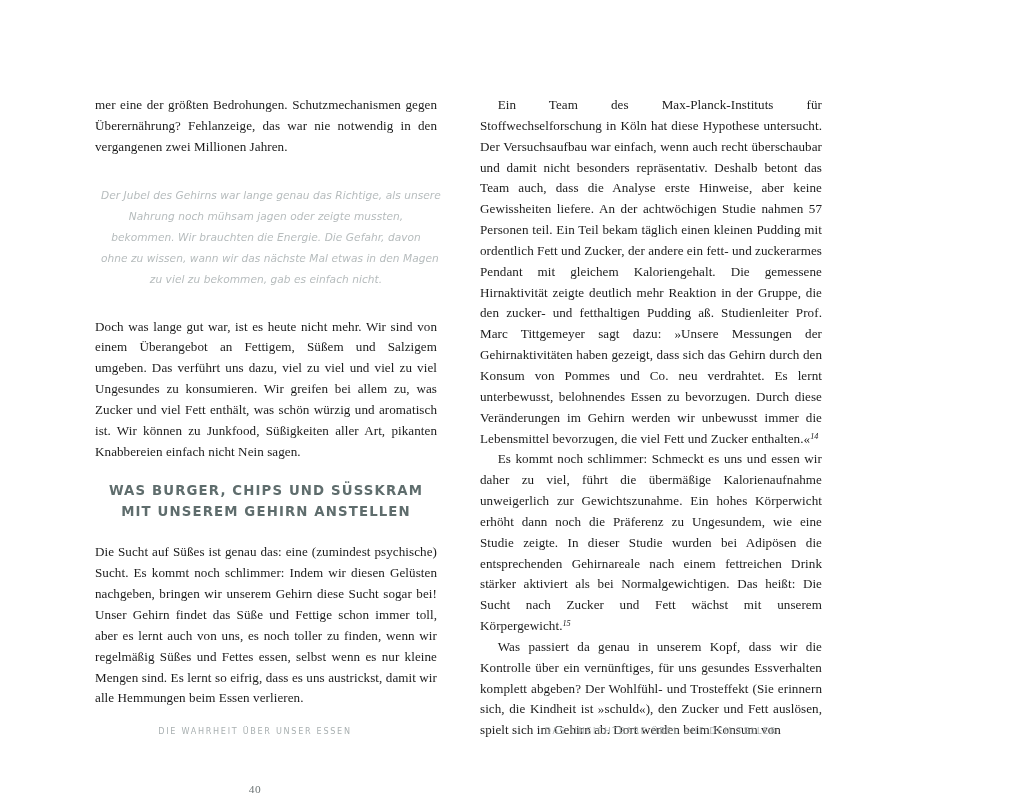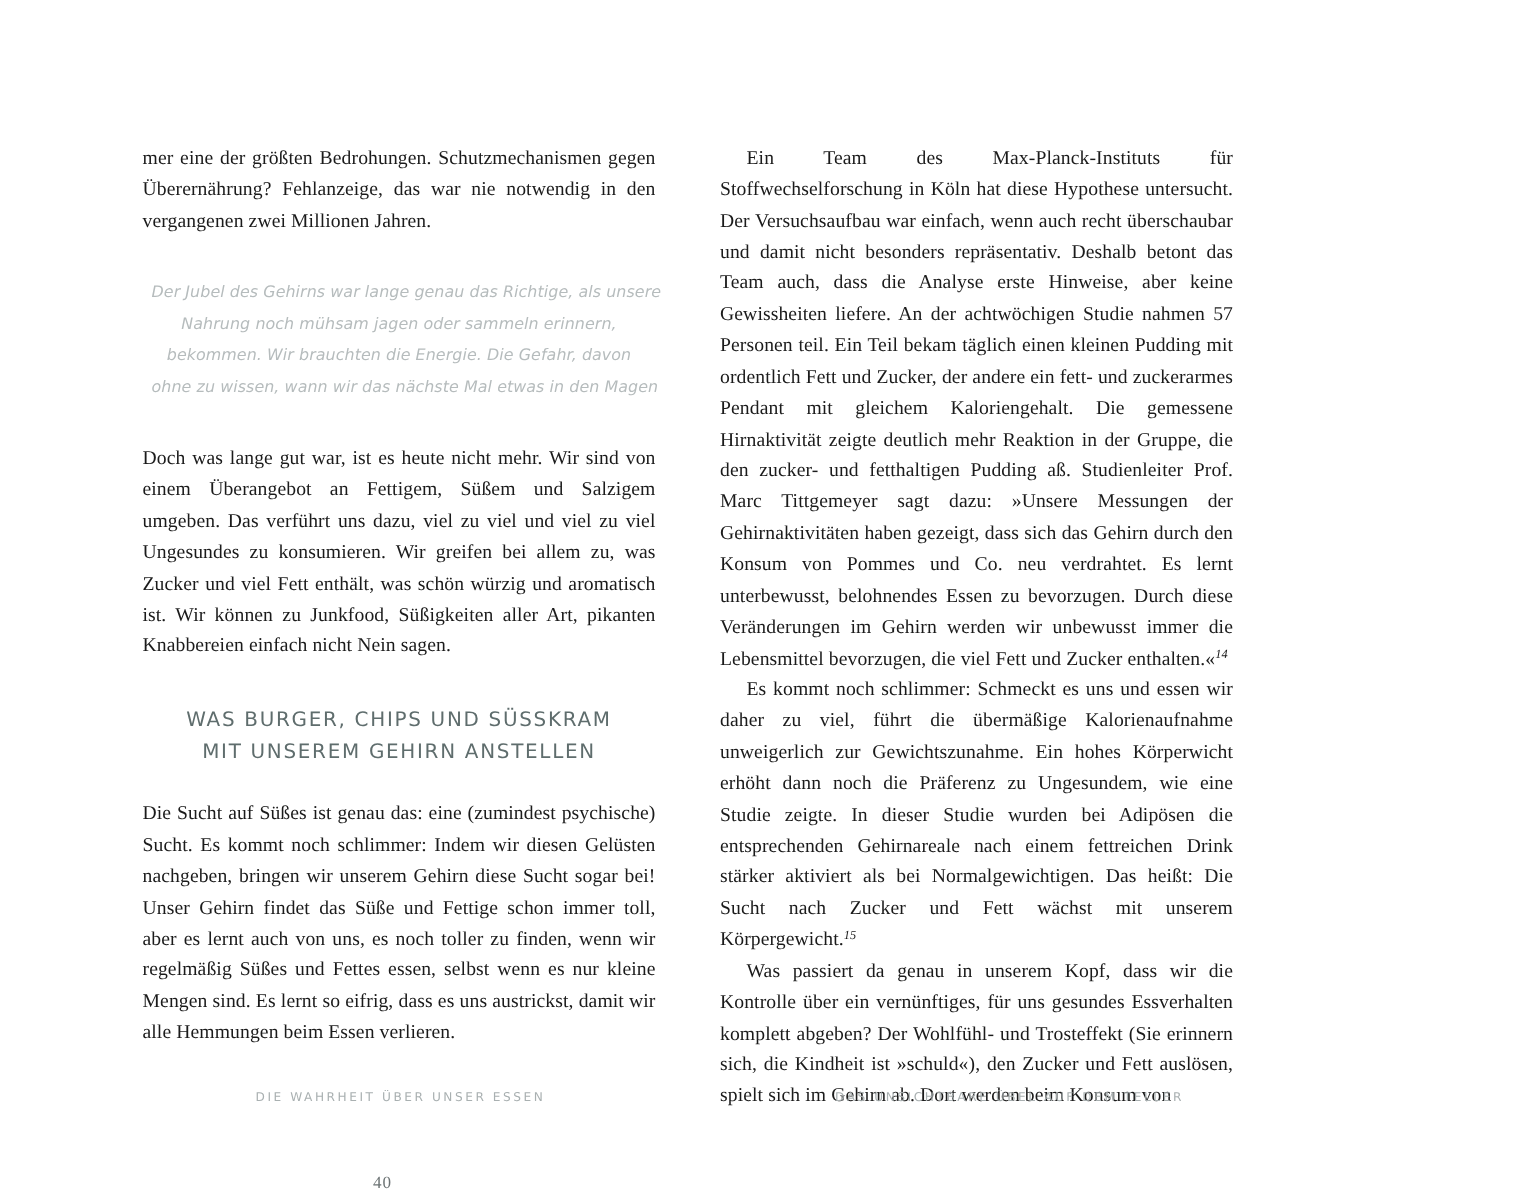--- a/index.html
+++ b/index.html
@@ -58,43 +58,43 @@
     font-style: italic;
     font-size: 10.6px;
     line-height: 21.2px;
     text-align: center;
     color: #b6bcbd;
     letter-spacing: 0.004em;
   }
   .pullquote .ql { display: block; white-space: nowrap; }
 
   h2.section-heading {
-    margin: 29px 0 20px 0;
+    margin: 18px 0 20px 0;
     font-family: "DejaVu Sans", sans-serif;
-    font-weight: 400;
+    font-weight: 700;
     font-size: 13.3px;
     line-height: 21px;
     text-align: center;
     text-transform: uppercase;
     letter-spacing: 0.085em;
     color: #5f6d6d;
   }
   h2.section-heading .hl { display: block; white-space: nowrap; }
 
   sup.fn {
     font-size: 0.63em;
     vertical-align: 0.52em;
     line-height: 0;
     letter-spacing: 0;
     font-style: italic;
   }
   .running-head {
     position: absolute;
     top: 726px;
-    left: 12px;
+    left: 0;
     width: 510px;
     text-align: center;
     font-family: "DejaVu Sans", sans-serif;
     font-size: 8.1px;
     letter-spacing: 0.21em;
     color: #a9b0b1;
     text-transform: uppercase;
     white-space: nowrap;
   }
   .folio {
@@ -114,23 +114,24 @@
 
 <div class="spread">
 
   <div class="page page-left">
     <div class="column">
 
       <p class="body">mer eine der größten Bedrohungen. Schutzmechanismen gegen Überernährung? Fehlanzeige, das war nie notwendig in den vergangenen zwei Millionen Jahren.</p>
 
       <div class="pullquote">
         <span class="ql">Der Jubel des Gehirns war lange genau das Richtige, als unsere</span>
-        <span class="ql">Nahrung noch mühsam jagen oder sammeln erinnern,</span>
+        <span class="ql">Nahrung noch mühsam jagen oder zeigte mussten,</span>
         <span class="ql">bekommen. Wir brauchten die Energie. Die Gefahr, davon</span>
         <span class="ql">ohne zu wissen, wann wir das nächste Mal etwas in den Magen</span>
+        <span class="ql">zu viel zu bekommen, gab es einfach nicht.</span>
       </div>
 
       <p class="body">Doch was lange gut war, ist es heute nicht mehr. Wir sind von einem Überangebot an Fettigem, Süßem und Salzigem umgeben. Das verführt uns dazu, viel zu viel und viel zu viel Ungesundes zu konsumieren. Wir greifen bei allem zu, was Zucker und viel Fett enthält, was schön würzig und aromatisch ist. Wir können zu Junkfood, Süßigkeiten aller Art, pikanten Knabbereien einfach nicht Nein sagen.</p>
 
       <h2 class="section-heading">
         <span class="hl">WAS BURGER, CHIPS UND SÜSSKRAM</span>
         <span class="hl">MIT UNSEREM GEHIRN ANSTELLEN</span>
       </h2>
 
       <p class="body">Die Sucht auf Süßes ist genau das: eine (zumindest psychische) Sucht. Es kommt noch schlimmer: Indem wir diesen Gelüsten nachgeben, bringen wir unserem Gehirn diese Sucht sogar bei! Unser Gehirn findet das Süße und Fettige schon immer toll, aber es lernt auch von uns, es noch toller zu finden, wenn wir regelmäßig Süßes und Fettes essen, selbst wenn es nur kleine Mengen sind. Es lernt so eifrig, dass es uns austrickst, damit wir alle Hemmungen beim Essen verlieren.</p>

